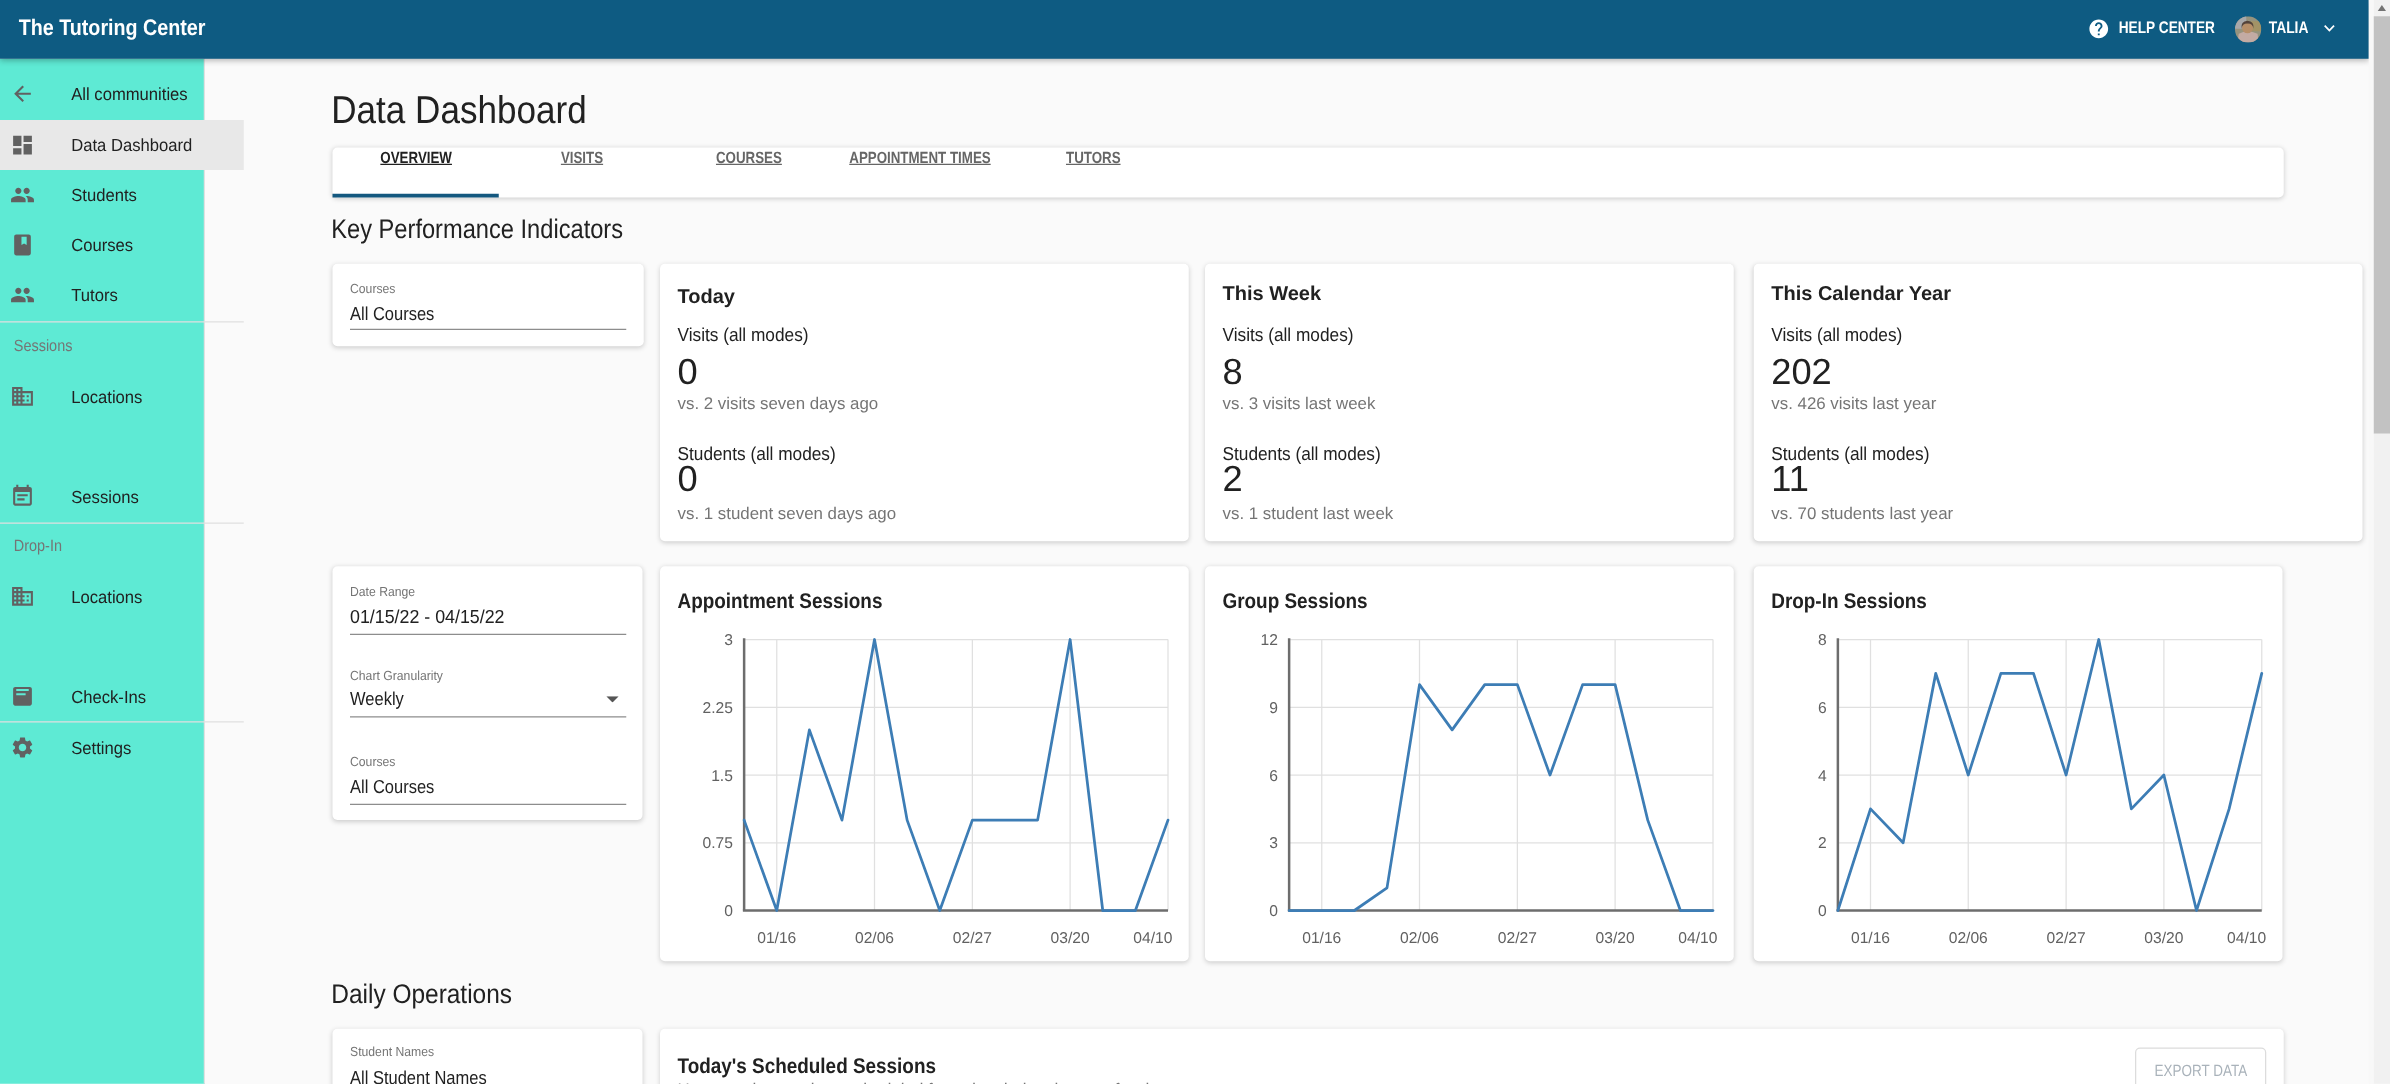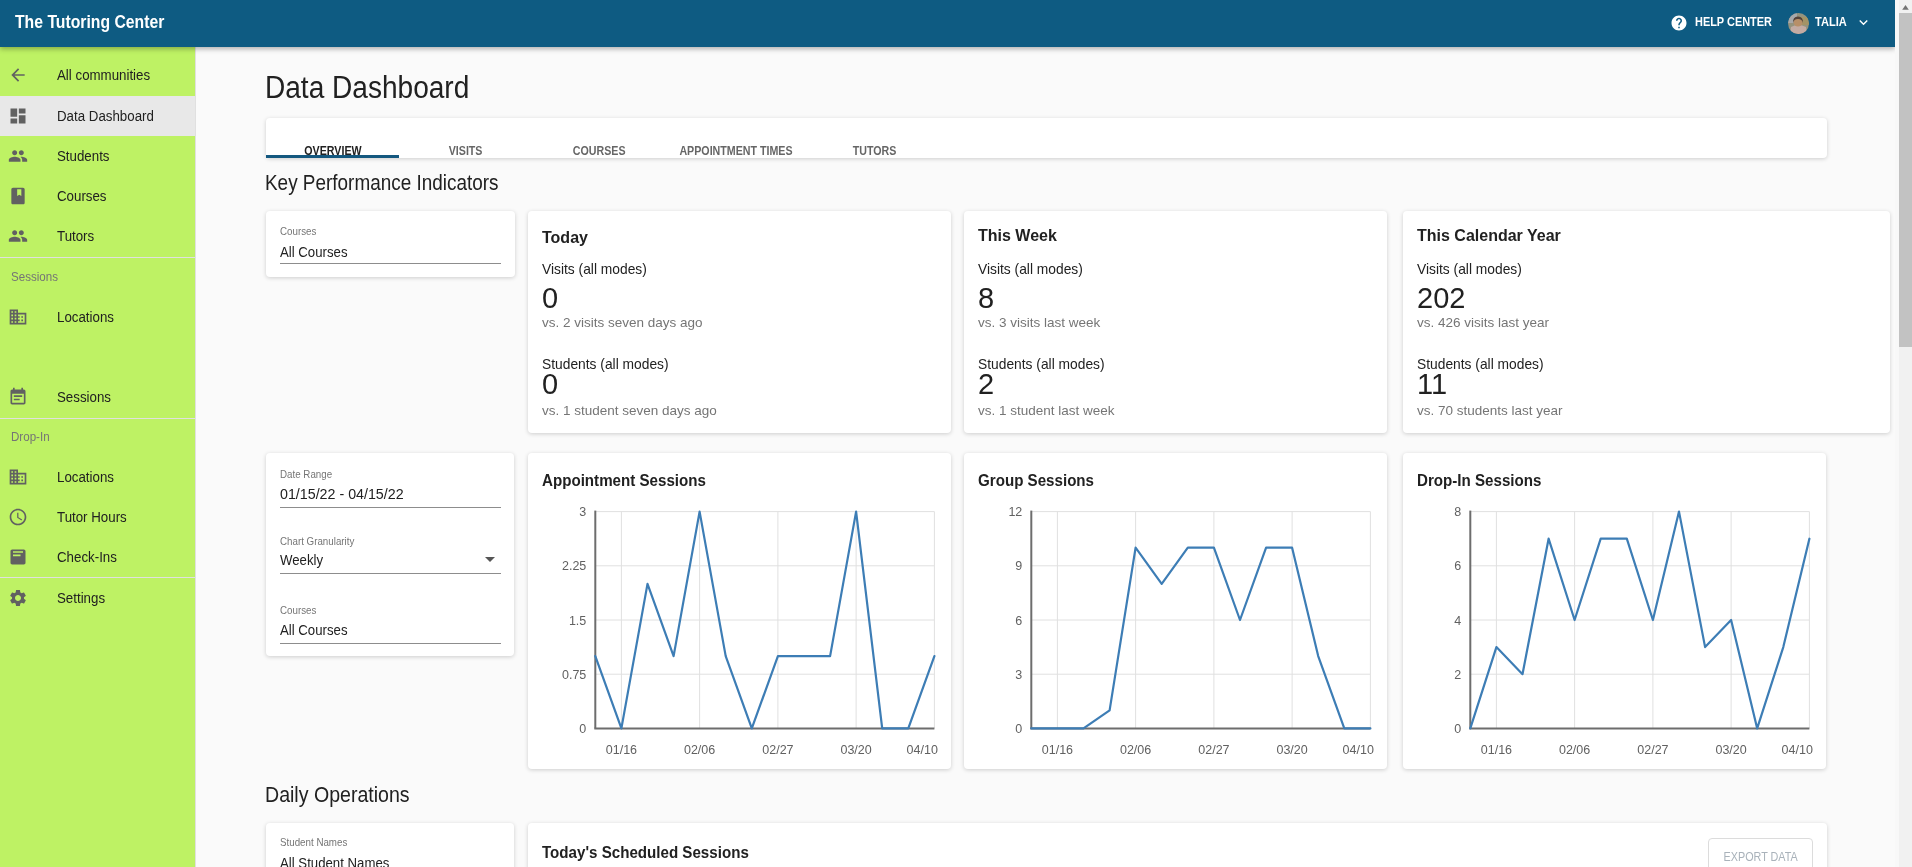--- a/index.html
+++ b/index.html
@@ -2,39 +2,39 @@
 <html><head><meta charset="utf-8"><title>Data Dashboard</title>
 <style>
 * { margin:0; padding:0; box-sizing:border-box; }
 html,body { width:1912px; height:867px; overflow:hidden;
   font-family:"Liberation Sans", sans-serif; background:#fafafa; }
 .sx { display:inline-block; transform-origin:left center; white-space:nowrap; }
 #header { position:absolute; left:0; top:0; width:1895px; height:47px;
   background:#0e5b82; z-index:30; box-shadow:0 2px 5px rgba(0,0,0,0.3); }
 .brand { position:absolute; left:15px; top:11.5px; color:#fff; font-size:18px; font-weight:700; }
 .htxt { color:#fff; font-size:13.5px; font-weight:700; }
-#sidebar { position:absolute; left:0; top:47px; width:196px; height:820px;
-  background:#bef264; border-right:1px solid #e0e0e0; z-index:10; }
+#sidebar { position:absolute; left:0; top:47px; width:164px; height:820px;
+  background:#5eead4; border-right:1px solid #e0e0e0; z-index:10; }
 .srow { position:absolute; left:0; width:195px; height:40px; display:flex;
   align-items:center; padding-left:8px; }
 .srow svg { flex:0 0 auto; }
 .srow span { display:inline-block; transform:scaleX(0.95); transform-origin:left center;
   margin-left:29px; font-size:14px; color:#212121; white-space:nowrap; }
 .slab { position:absolute; left:11px; font-size:13px; color:#757575;
   transform:scaleX(0.89); transform-origin:left top; }
 .sdiv { position:absolute; left:0; width:195px; border-top:1px solid #e0e0e0; }
 #main { position:absolute; left:196px; top:47px; width:1699px; height:820px; }
 .card { position:absolute; background:#fff; border-radius:4px;
   box-shadow:0 1px 4px rgba(0,0,0,0.18); }
 h1 { position:absolute; left:69px; top:23px; font-size:31px; font-weight:400; color:#212121; }
 h1 span, .h2 span { display:inline-block; transform-origin:left top; white-space:nowrap; }
 .h2 { position:absolute; left:69px; font-size:21.5px; font-weight:400; color:#212121; }
 #tabs { left:70px; top:71px; width:1561px; height:40px; display:flex; }
-.tab { height:40px; display:flex; align-items:flex-end; justify-content:center;
-  font-size:13px; font-weight:700; color:#666; }
+.tab { height:40px; display:flex; align-items:flex-start; justify-content:center;
+  font-size:13px; font-weight:700; color:#666;text-decoration:underline; }
 .tab span { display:inline-block; transform:scaleX(0.82); white-space:nowrap; }
 .tab.act { color:#212121; position:relative; }
 .tab.act:after { content:""; position:absolute; left:0; right:0; bottom:0; height:3.5px; background:#14587f; }
 .ct { position:absolute; left:14px; font-size:16px; font-weight:700; color:#212121; }
 .kl { position:absolute; left:14px; font-size:15px; color:#212121;
   transform:scaleX(0.92); transform-origin:left top; white-space:nowrap; }
 .kn { position:absolute; left:14px; font-size:29px; color:#212121; }
 .kv { position:absolute; left:14px; font-size:13.5px; color:#757575; white-space:nowrap; }
 .flab { position:absolute; left:14px; font-size:10.5px; color:#757575;
   transform:scaleX(0.93); transform-origin:left top; white-space:nowrap; }
@@ -118,26 +118,20 @@
       </svg>
       <span>Sessions</span>
     </div>
 <div class="sdiv" style="top:371px"></div>
 <div class="slab" style="top:382px">Drop-In</div>
 <div class="srow" style="top:410px;">
       <svg width="20" height="20" viewBox="0 0 24 24" fill="#616161">
         <path d="M12 7V3H2v18h20V7H12zM6 19H4v-2h2v2zm0-4H4v-2h2v2zm0-4H4V9h2v2zm0-4H4V5h2v2zm4 12H8v-2h2v2zm0-4H8v-2h2v2zm0-4H8V9h2v2zm0-4H8V5h2v2zm10 12h-8v-2h2v-2h-2v-2h2v-2h-2V9h8v10zm-2-8h-2v2h2v-2zm0 4h-2v2h2v-2z"></path>
       </svg>
       <span>Locations</span>
-    </div>
-<div class="srow" style="top:450px;">
-      <svg width="20" height="20" viewBox="0 0 24 24" fill="#616161">
-        <path d="M11.99 2C6.47 2 2 6.48 2 12s4.47 10 9.99 10C17.52 22 22 17.52 22 12S17.52 2 11.99 2zm.01 18c-4.42 0-8-3.58-8-8s3.58-8 8-8 8 3.58 8 8-3.58 8-8 8zm.5-13H11v6l5.25 3.15.75-1.23-4.5-2.67z"></path>
-      </svg>
-      <span>Tutor Hours</span>
     </div>
 <div class="srow" style="top:490px;">
       <svg width="20" height="20" viewBox="0 0 24 24" fill="#616161">
         <path d="M19 3H5c-1.1 0-2 .9-2 2v14c0 1.1.9 2 2 2h14c1.1 0 2-.9 2-2V5c0-1.1-.9-2-2-2zm-4 8H6V9h9v2zm3-4H6V5h12v2z"></path>
       </svg>
       <span>Check-Ins</span>
     </div>
 <div class="sdiv" style="top:530px"></div>
 <div class="srow" style="top:531px;">
       <svg width="20" height="20" viewBox="0 0 24 24" fill="#616161">

